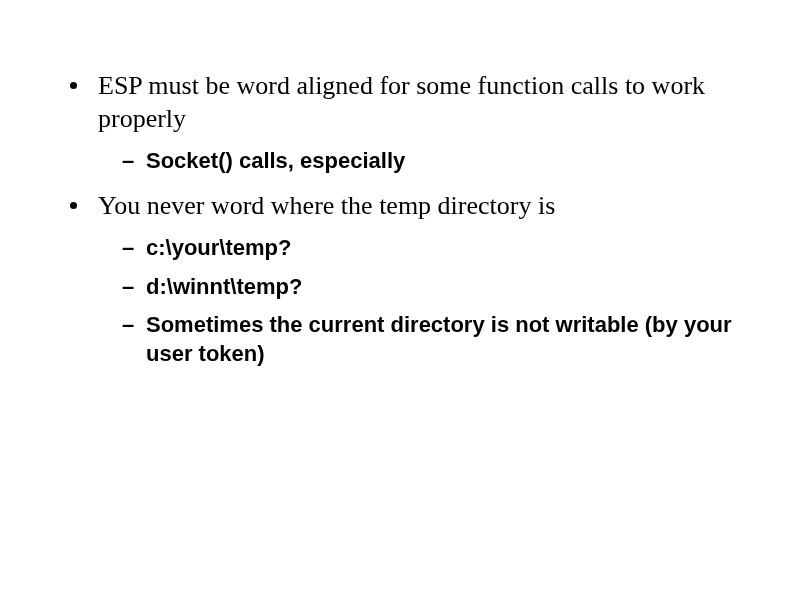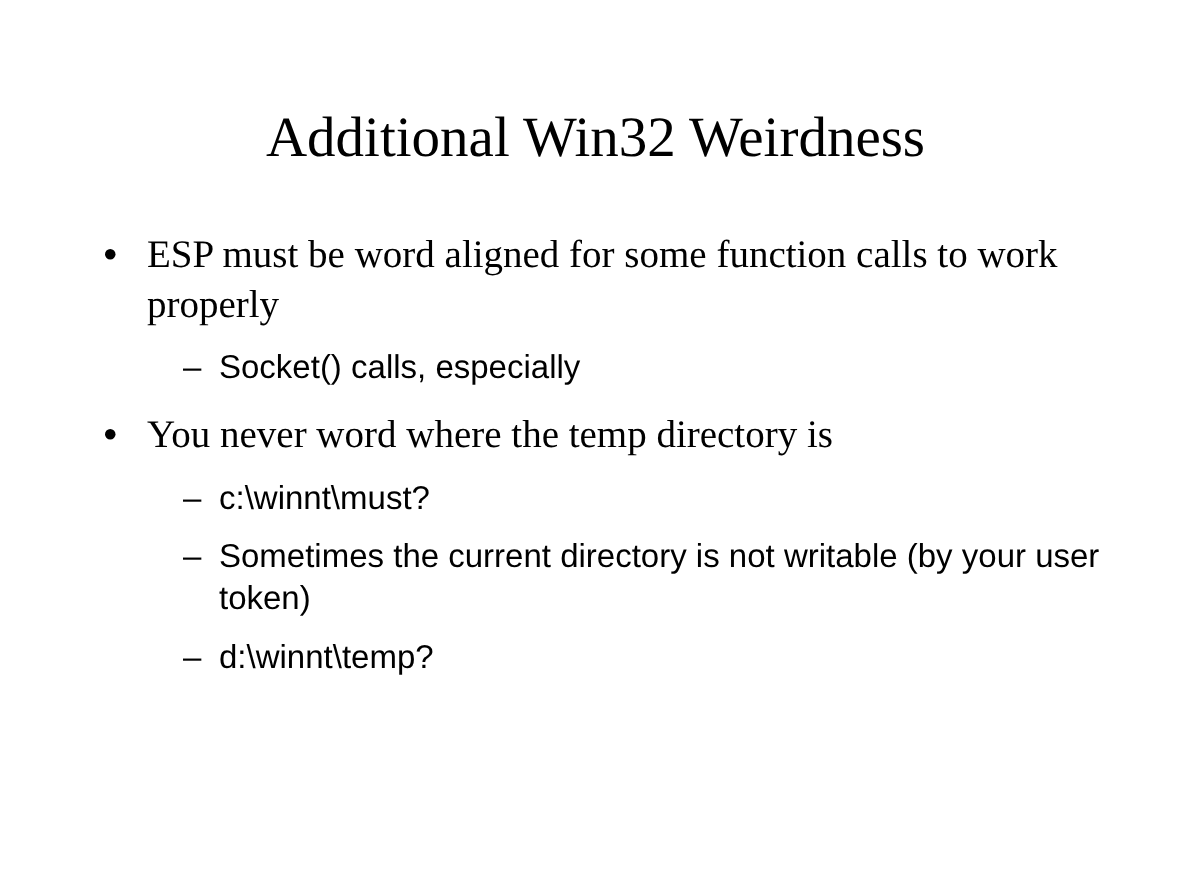--- a/index.html
+++ b/index.html
@@ -50,55 +50,55 @@
     padding: 0;
     margin: 12px 0 0 20px;
     font-family: Arial, Helvetica, sans-serif;
   }
   ul.level2 > li {
     position: relative;
     padding-left: 28px;
     font-size: 22px;
     line-height: 1.3;
     margin-bottom: 10px;
+    font-weight: bold;
   }
   ul.level2 > li::before {
     content: "–";
     position: absolute;
     left: 4px;
     top: 0;
   }
 </style>
 </head>
 <body>
 
 <div class="slide">
-  <h1 class="title">Additional Win32 Weirdness</h1>
 
   <ul class="level1">
 
     <li>
       <span>ESP must be word aligned for some function calls to work properly</span>
       <ul class="level2">
         <li>
           <span>Socket() calls, especially</span>
         </li>
       </ul>
     </li>
 
     <li>
       <span>You never word where the temp directory is</span>
       <ul class="level2">
         <li>
-          <span>c:\winnt\must?</span>
+          <span>c:\your\temp?</span>
+        </li>
+        <li>
+          <span>d:\winnt\temp?</span>
         </li>
         <li>
           <span>Sometimes the current directory is not writable (by your user token)</span>
-        </li>
-        <li>
-          <span>d:\winnt\temp?</span>
         </li>
       </ul>
     </li>
 
 
   </ul>
 </div>
 
 </body></html>

